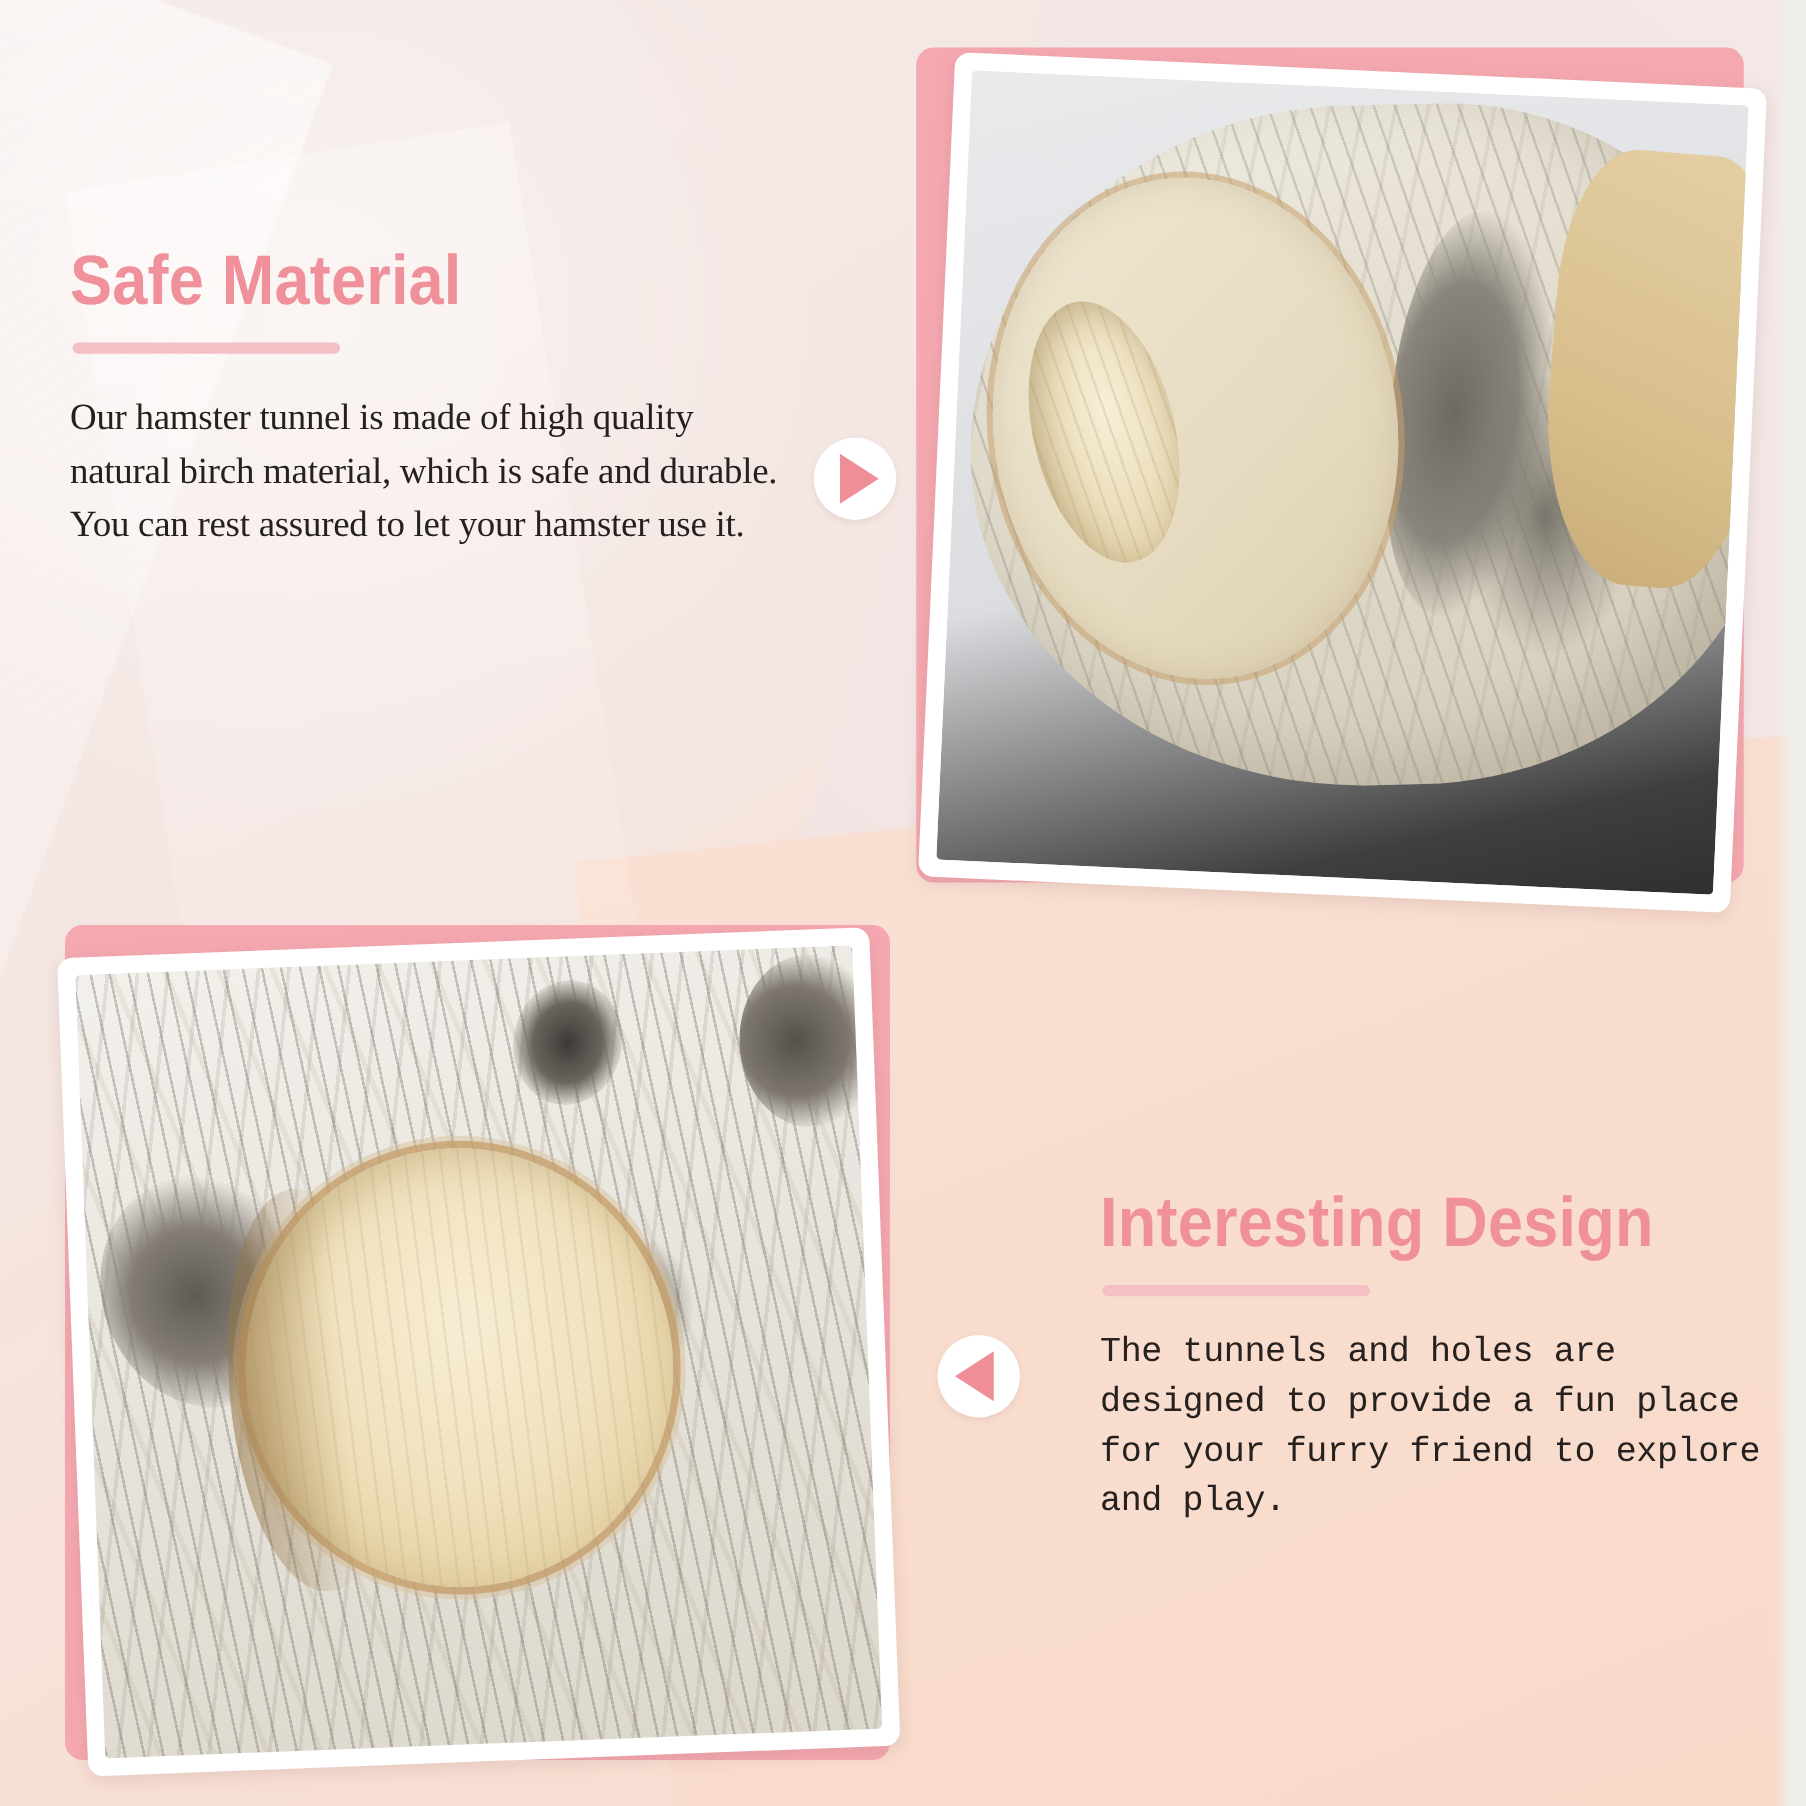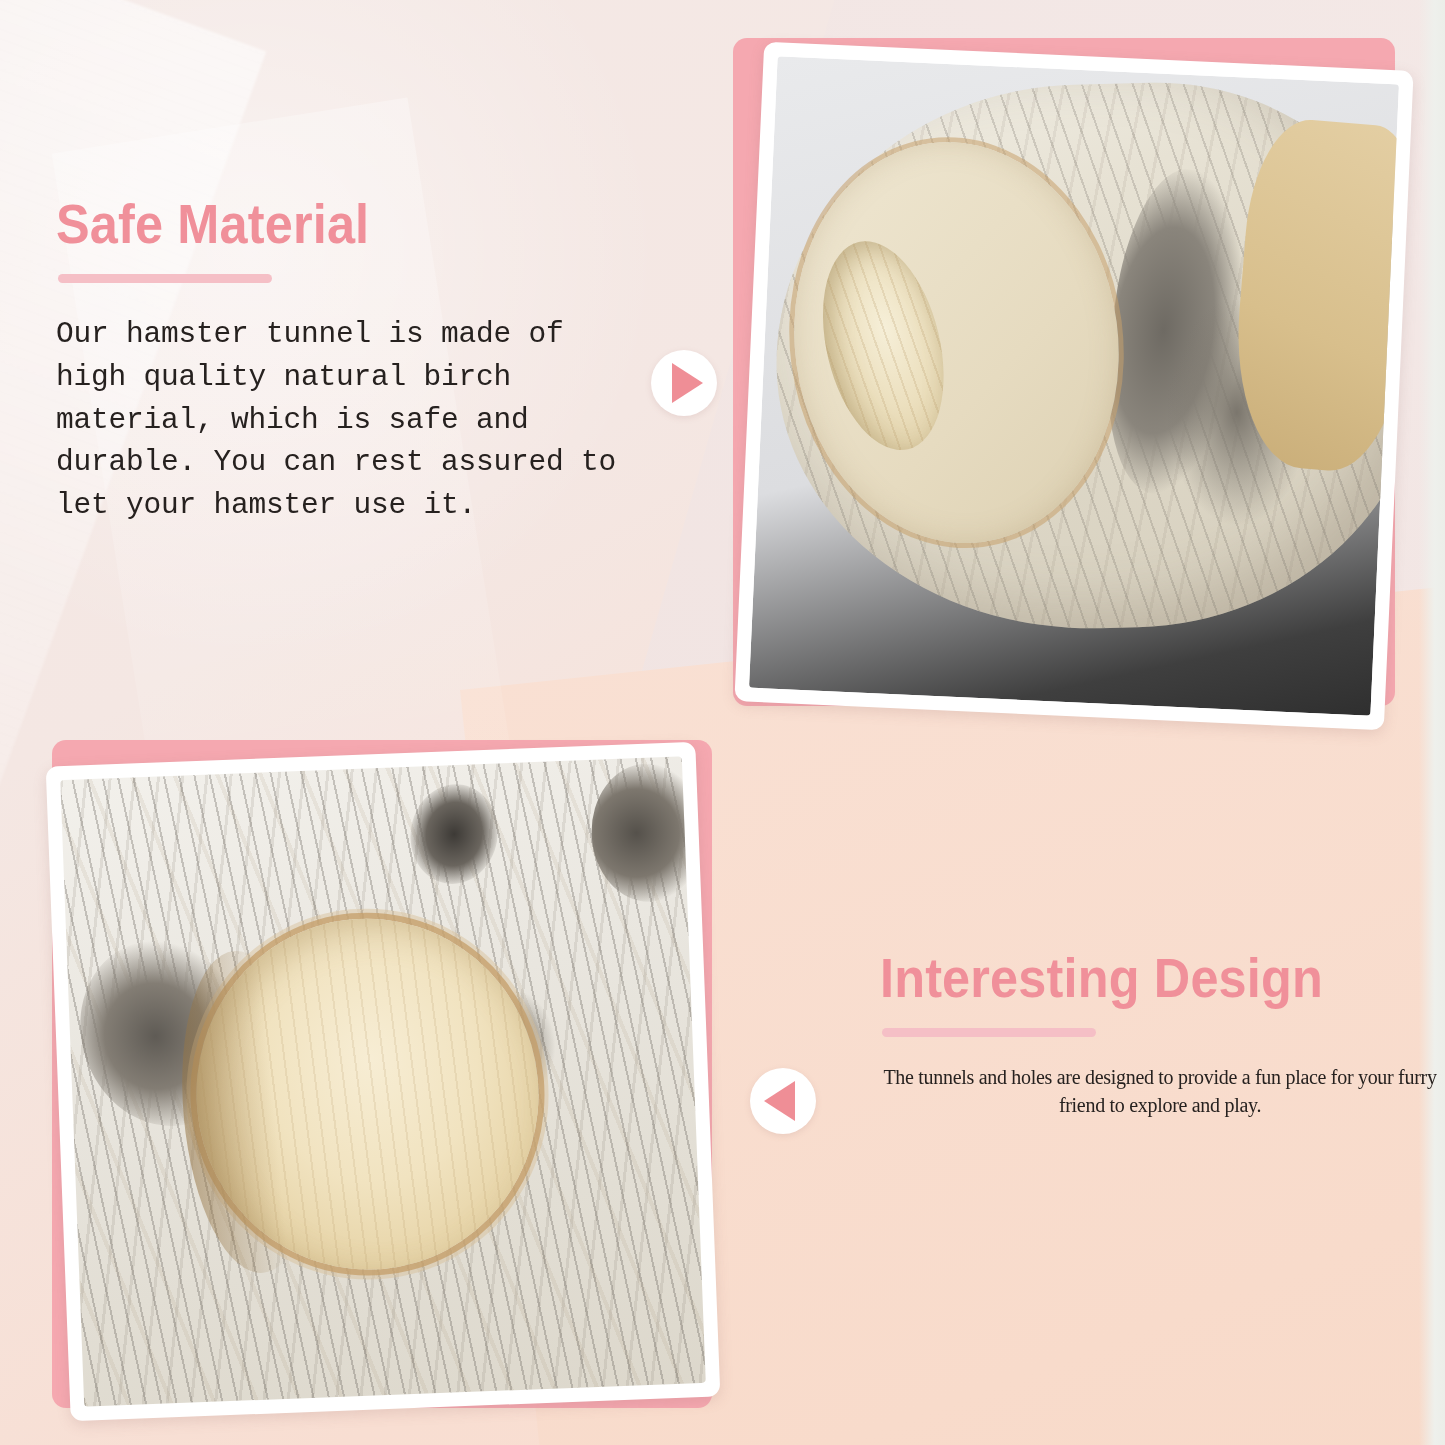--- a/index.html
+++ b/index.html
@@ -173,30 +173,30 @@
     font-family:"Liberation Sans",sans-serif;
     transform:scaleX(.90);transform-origin:left center;
   }
   .rule{height:9px;border-radius:5px;background:#f5bfc6;}
   .body-text{margin:0;color:#26211f;}
 
   #block-safe{left:56px;top:196px;width:580px;}
   #block-safe .heading{font-size:56px;}
   #block-safe .rule{width:214px;margin:22px 0 30px 2px;}
   #block-safe .body-text{
-    font-family:Liberation Mono, monospace;
+    font-family:Liberation Serif, serif;
     font-size:29.5px;line-height:1.45;letter-spacing:-.2px;
   }
 
   #block-design{left:880px;top:950px;width:560px;}
   #block-design .heading{font-size:56px;}
   #block-design .rule{width:214px;margin:22px 0 26px 2px;}
   #block-design .body-text{
-    font-family:Liberation Serif, serif;
-    font-size:20px;line-height:1.42;letter-spacing:-.3px;text-align:center;
+    font-family:Liberation Mono, monospace;
+    font-size:28px;line-height:1.42;letter-spacing:-.3px;
   }
 
   
   .arrow-marker{
     position:absolute;width:66px;height:66px;border-radius:50%;
     background:#ffffff;display:flex;align-items:center;justify-content:center;
     box-shadow:0 2px 6px rgba(170,130,130,.18);
   }
   #arrow-right{left:651px;top:350px;}
   #arrow-left{left:750px;top:1068px;}

